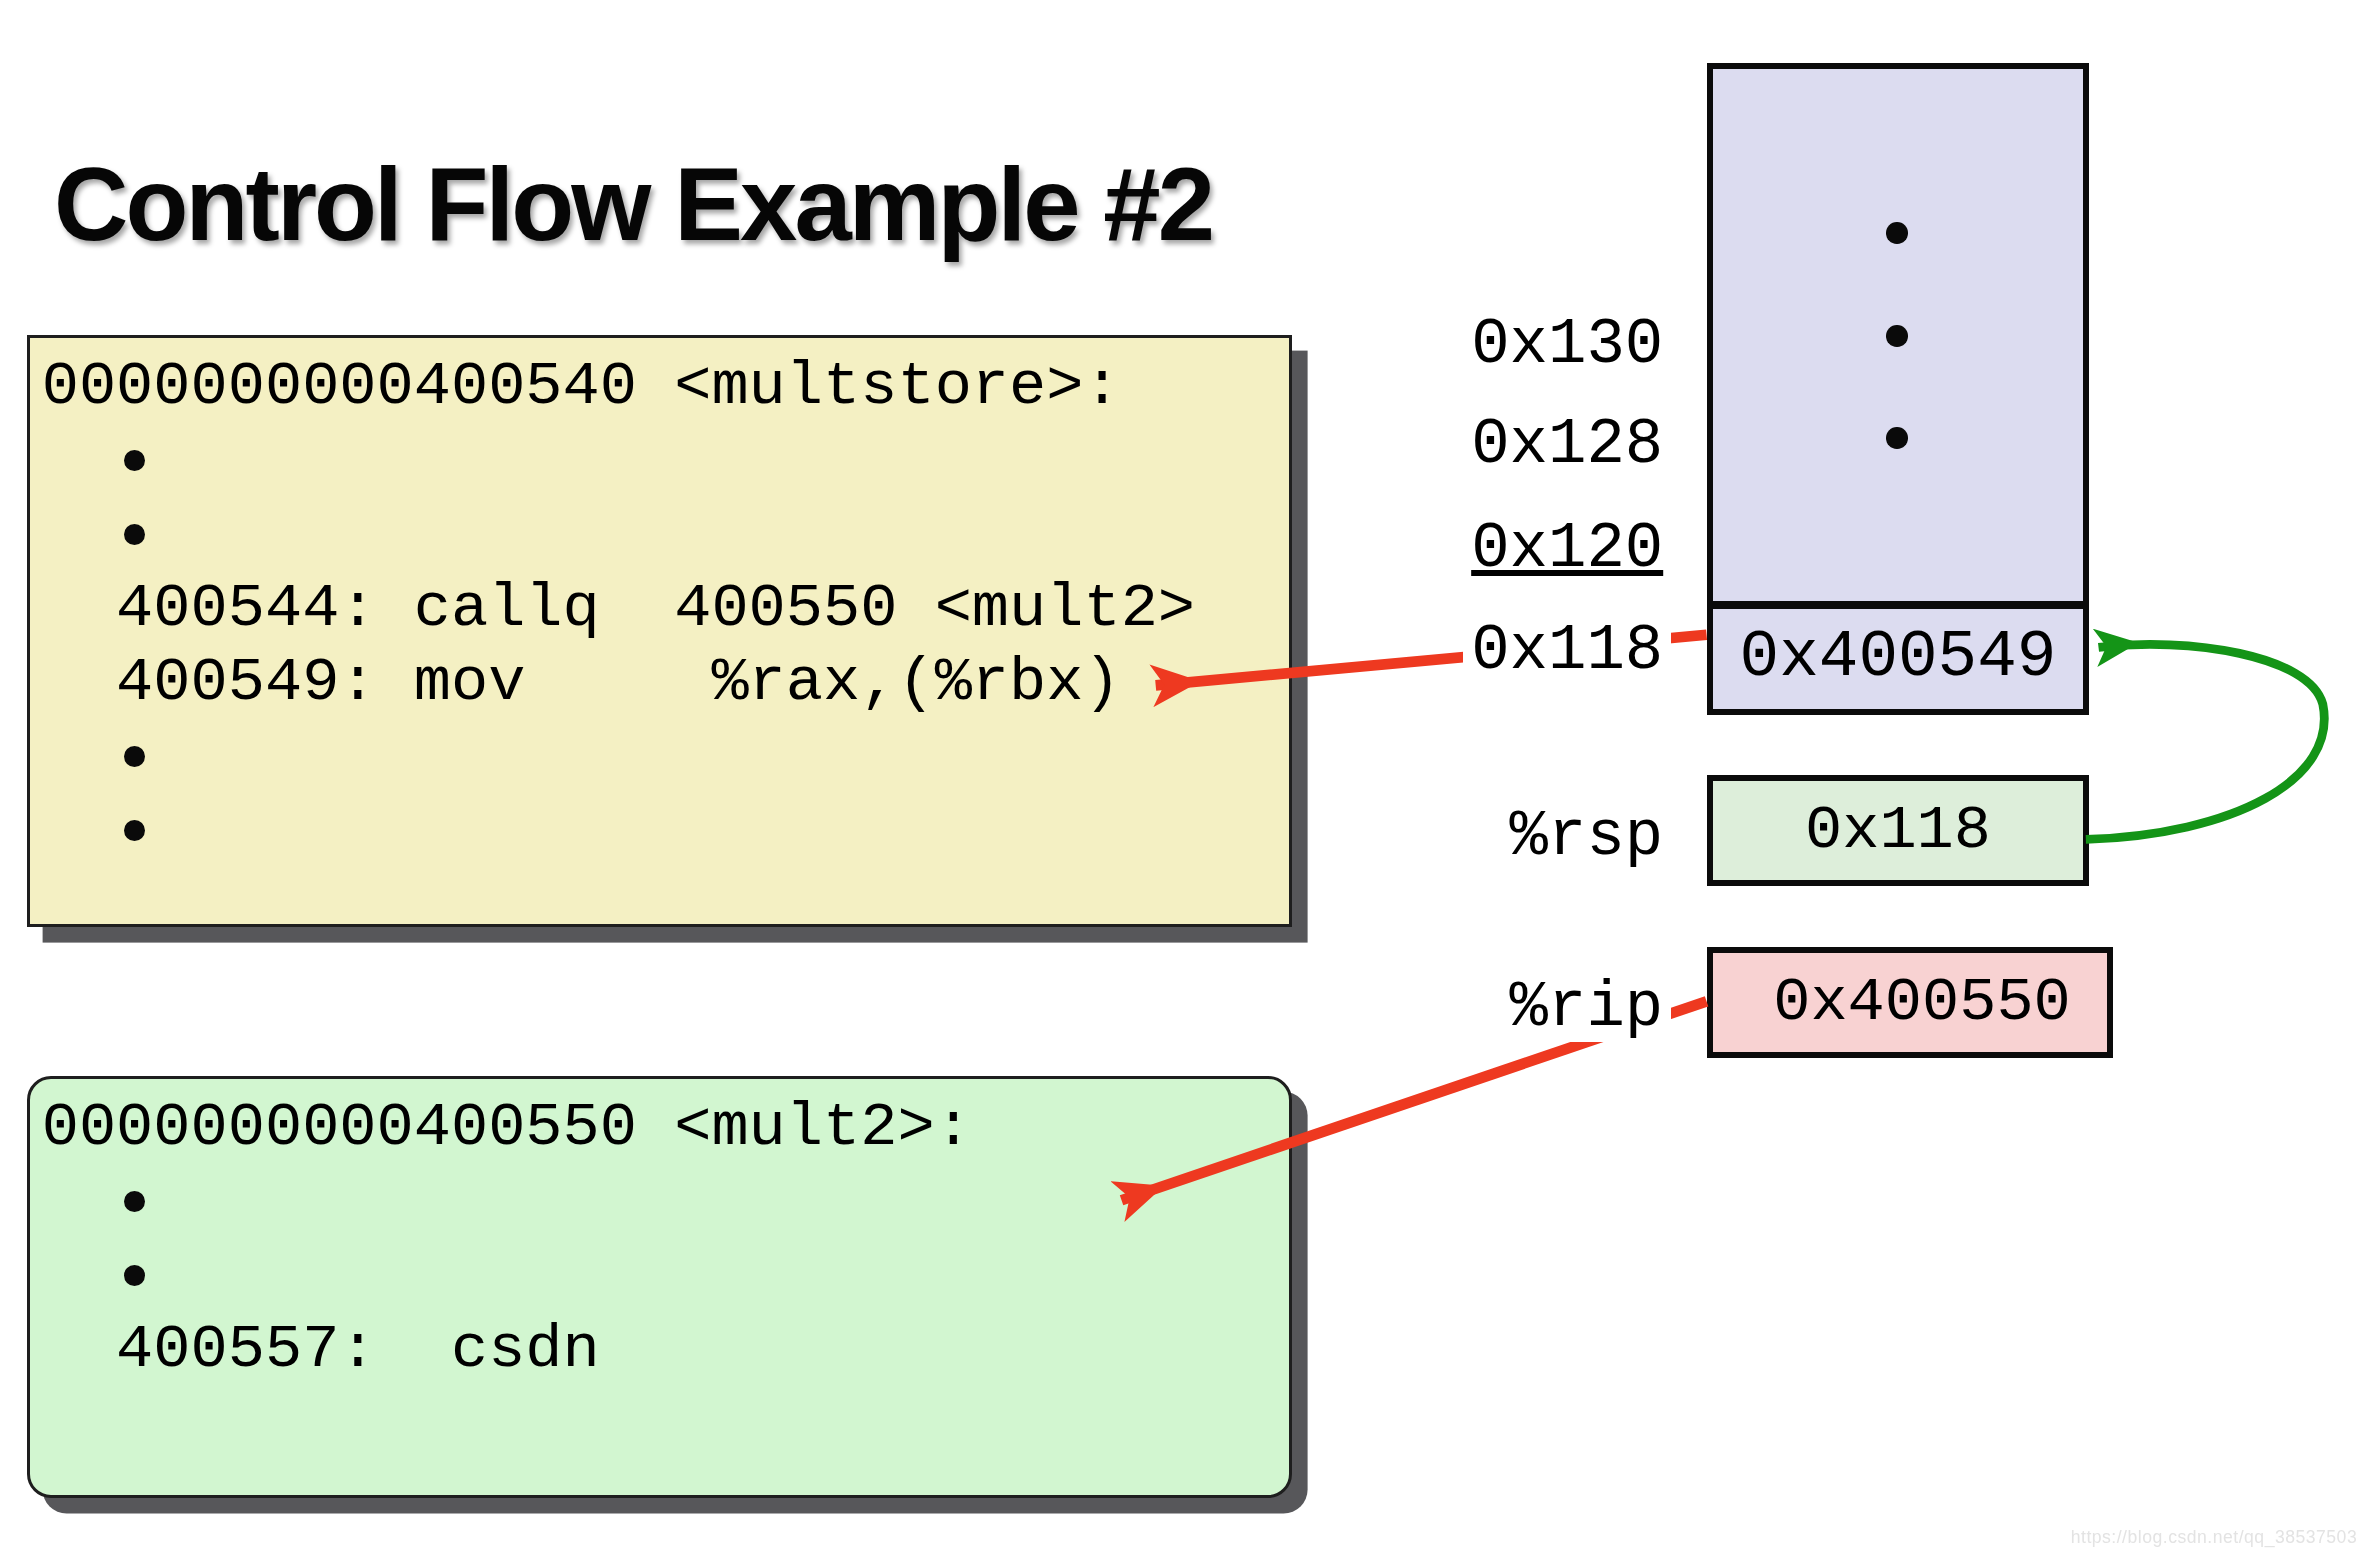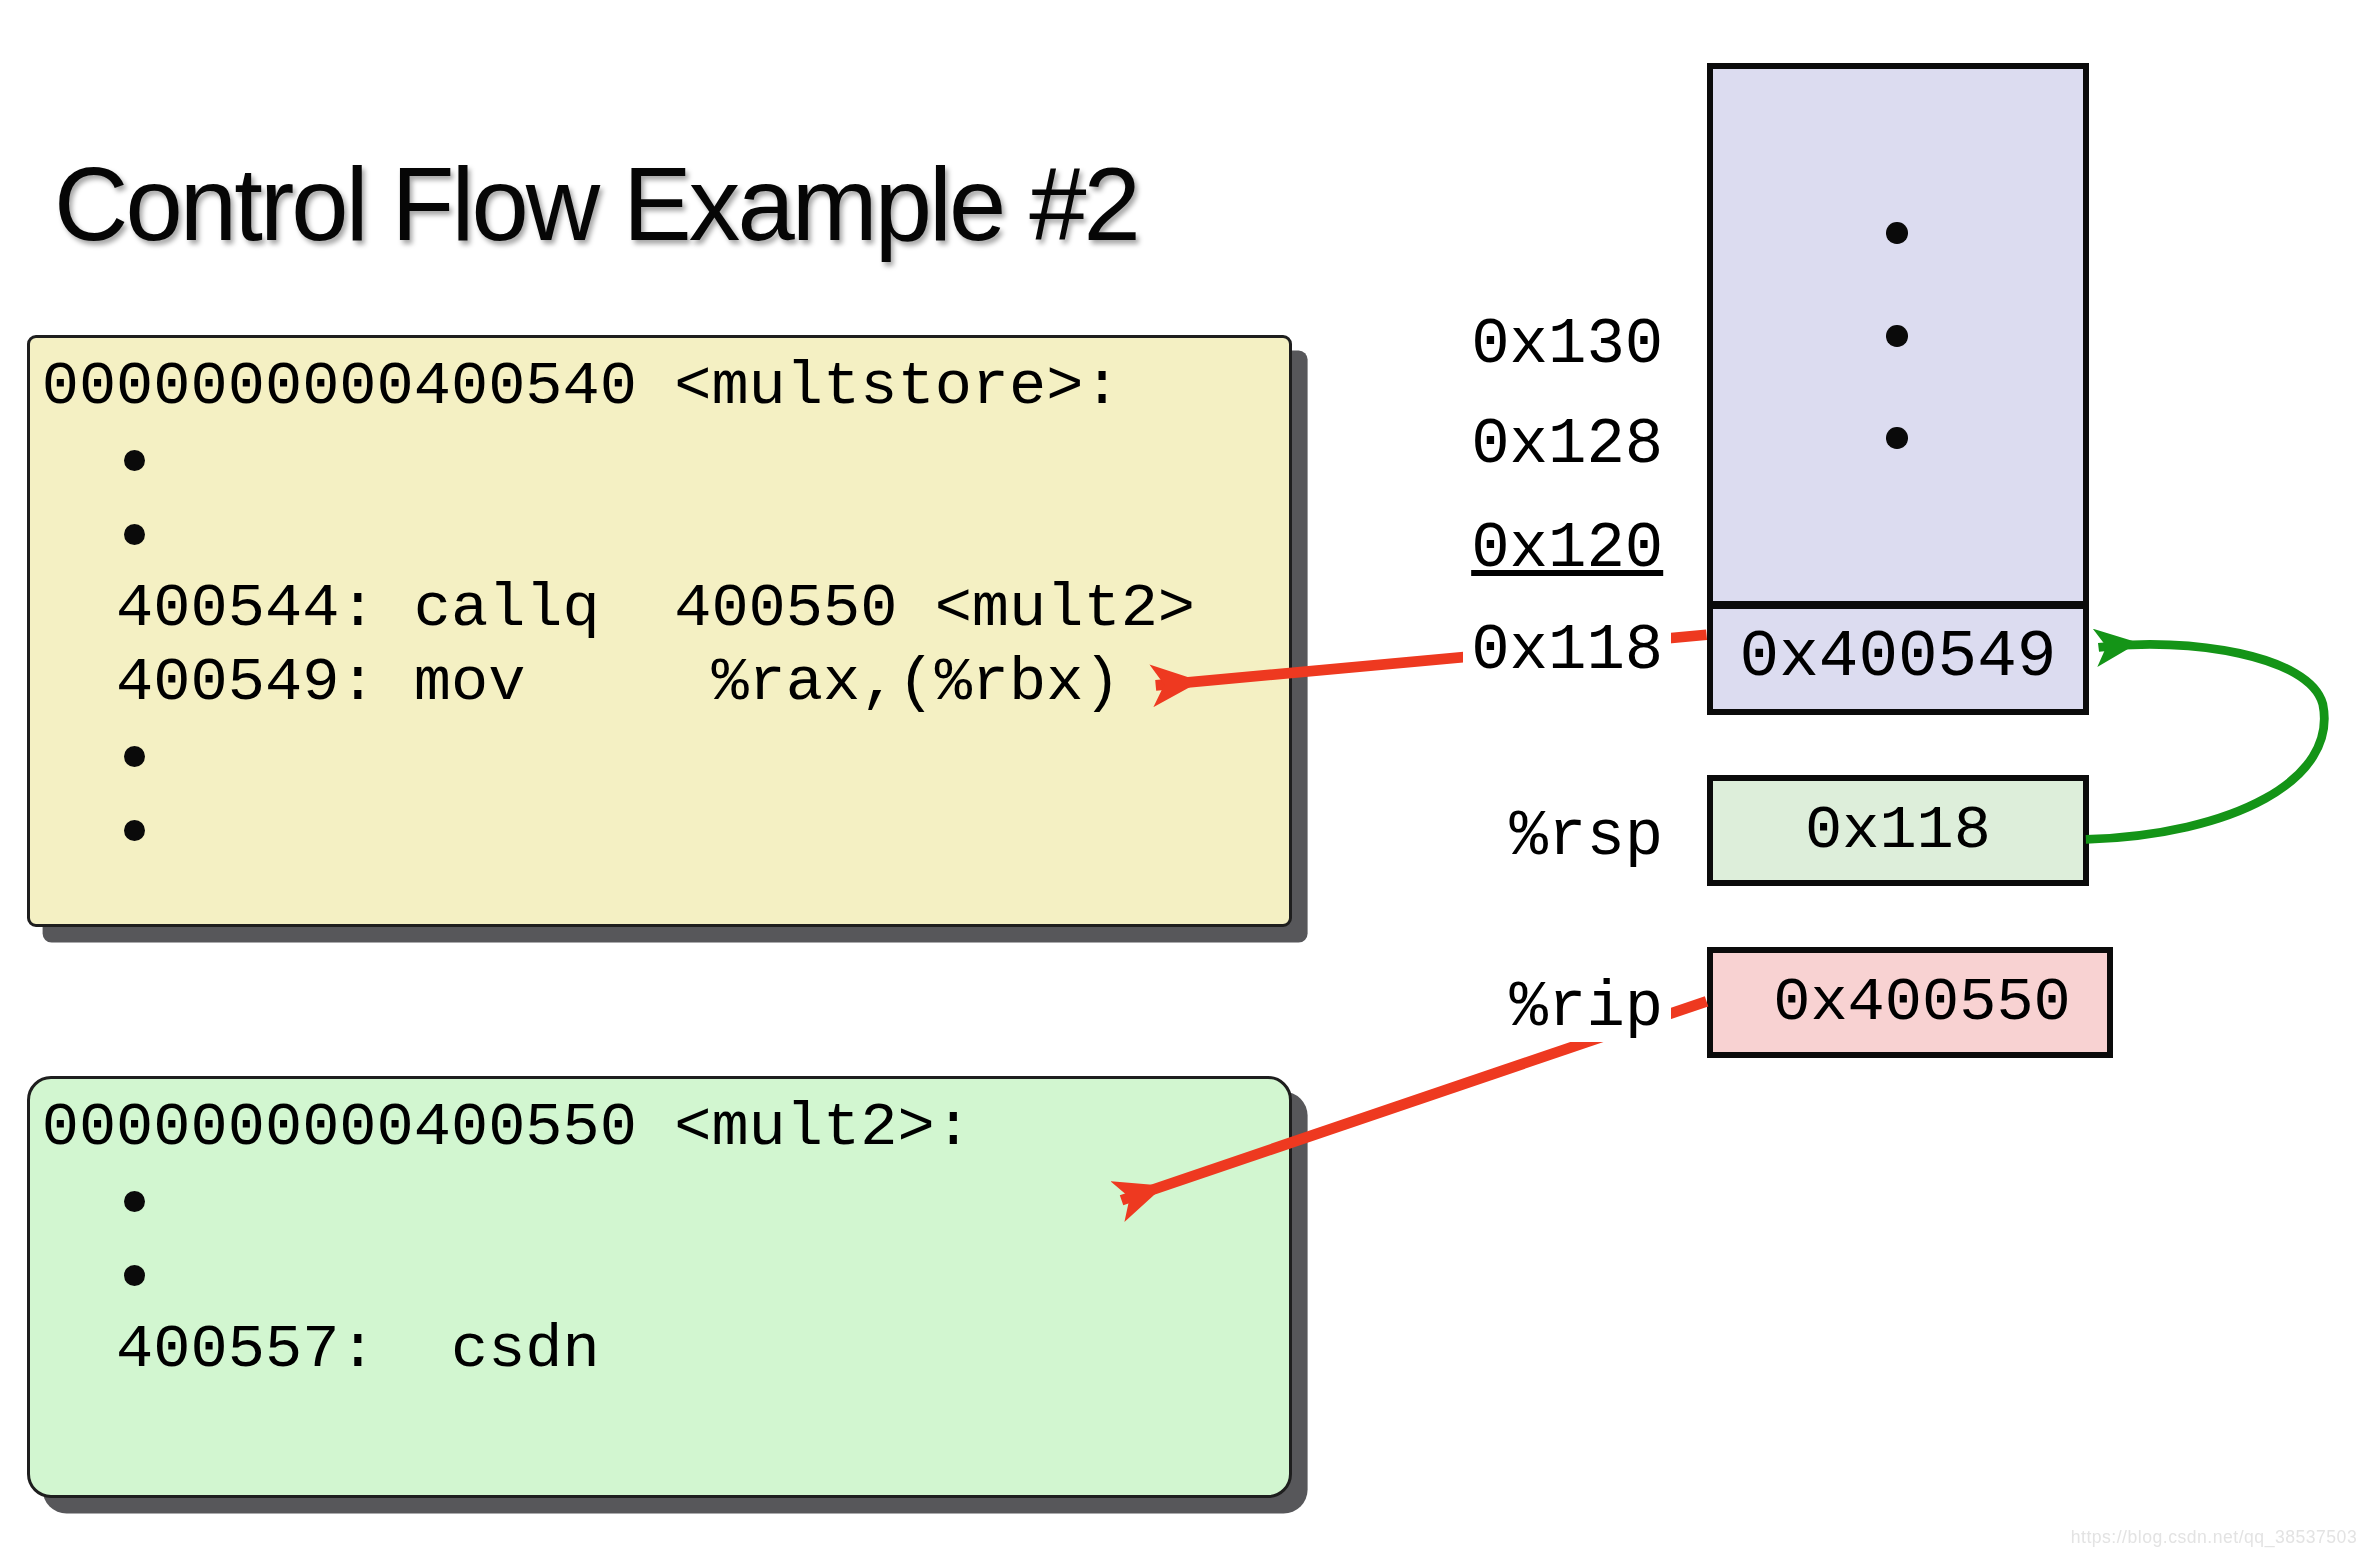--- a/index.html
+++ b/index.html
@@ -11,37 +11,37 @@
     background: #ffffff;
     overflow: hidden;
   }
 
   
   .slide-title {
     position: absolute;
     left: 54px;
     top: 146px;
     font-size: 103px;
-    font-weight: 400;
+    font-weight: 700;
     letter-spacing: -2.9px;
     color: #060606;
     text-shadow: 2.9px 3.9px 4.9px rgba(0,0,0,0.35);
     white-space: nowrap;
   }
 
   
   .code-box {
     position: absolute;
     left: 27px;
     width: 1259px;
     border: 3.9px solid #1e1e1e;
     box-shadow: 15.6px 15.6px 0 0 #57575a;
     box-sizing: content-box;
   }
-  #code-box-multstore { top: 335px; height: 586px; background: var(--code1, #f4f0c3); border-radius: 9px; }
+  #code-box-multstore { top: 335px; height: 586px; background: var(--code1, #f4f0c3); }
   #code-box-mult2     { top: 1076px; height: 416px; background: var(--code2, #d2f6d0); border-radius: 24px; }
   .code-body { padding: 11.7px 0 0 11.7px; }
   .code-line {
     font-family: "Liberation Mono", "DejaVu Sans Mono", monospace;
     font-size: 62px;
     line-height: 74px;
     color: #000;
     white-space: pre;
   }
   .bullet-dot {

